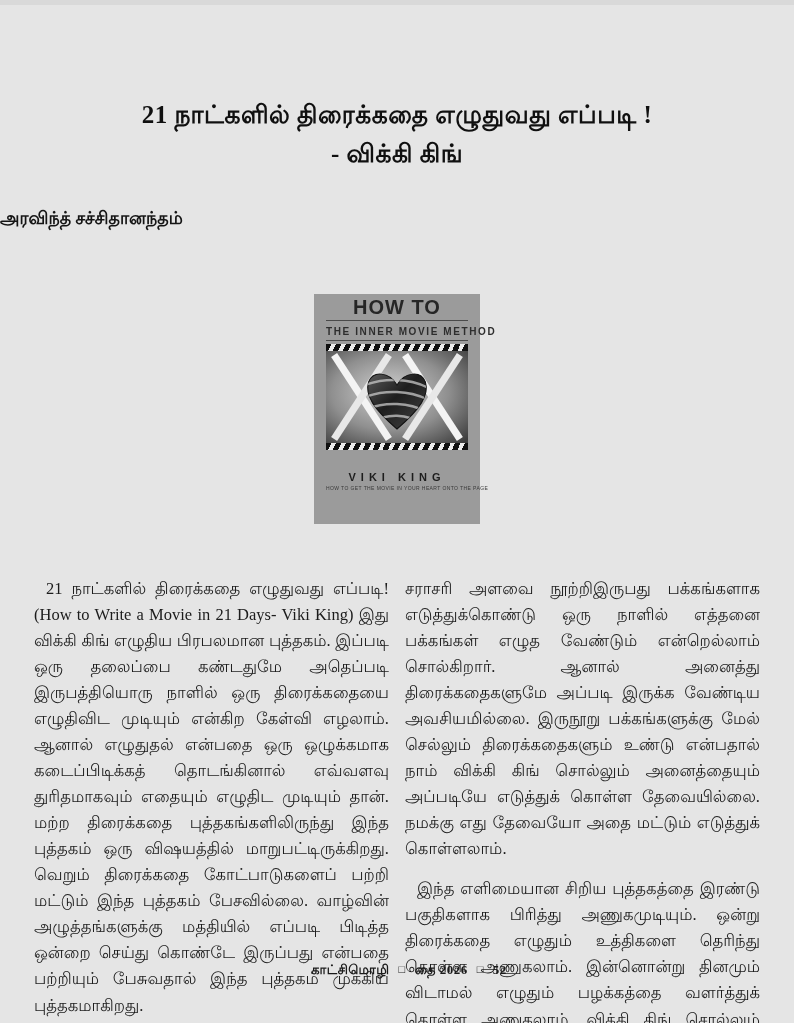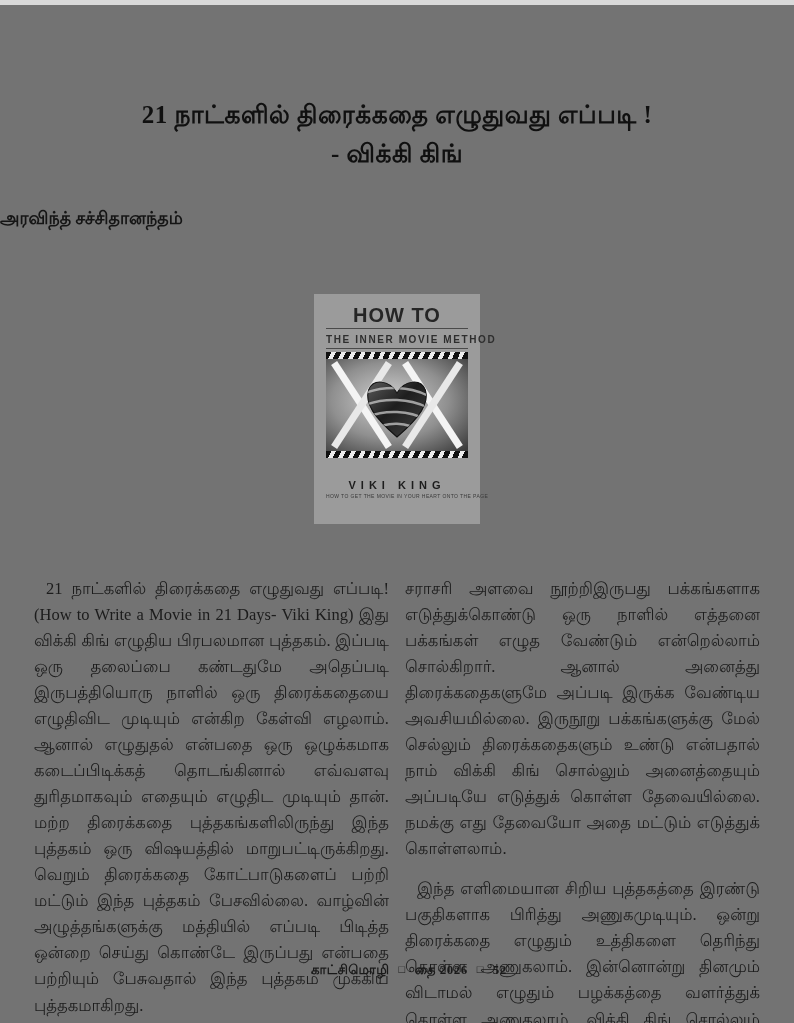--- a/index.html
+++ b/index.html
@@ -4,21 +4,21 @@
 <style>
   html, body {
     margin: 0;
     padding: 0;
     background: #ffffff;
   }
   .page {
     position: relative;
     width: 794px;
     height: 1023px;
-    background: #737373;
+    background: #e5e5e5;
     overflow: hidden;
     font-family: "Liberation Serif", "DejaVu Serif", serif;
     color: #1c1c1c;
   }
   .scan-edge-top {
     position: absolute;
     top: 0; left: 0;
     width: 100%;
     height: 5px;
     background: #d9d9d9;
@@ -42,21 +42,21 @@
     color: #151515;
   }
 
   
   .cover {
     width: 166px;
     height: 230px;
     margin: 64px auto 0 auto;
     background: #9b9b9b;
     box-sizing: border-box;
-    padding: 11px 12px 8px 12px;
+    padding: 3px 12px 8px 12px;
     text-align: center;
     font-family: "Liberation Sans", "DejaVu Sans", sans-serif;
   }
   .cover-title-line {
     display: block;
     font-weight: bold;
     font-size: 20px;
     line-height: 1.0;
     letter-spacing: 1px;
     color: #262626;

